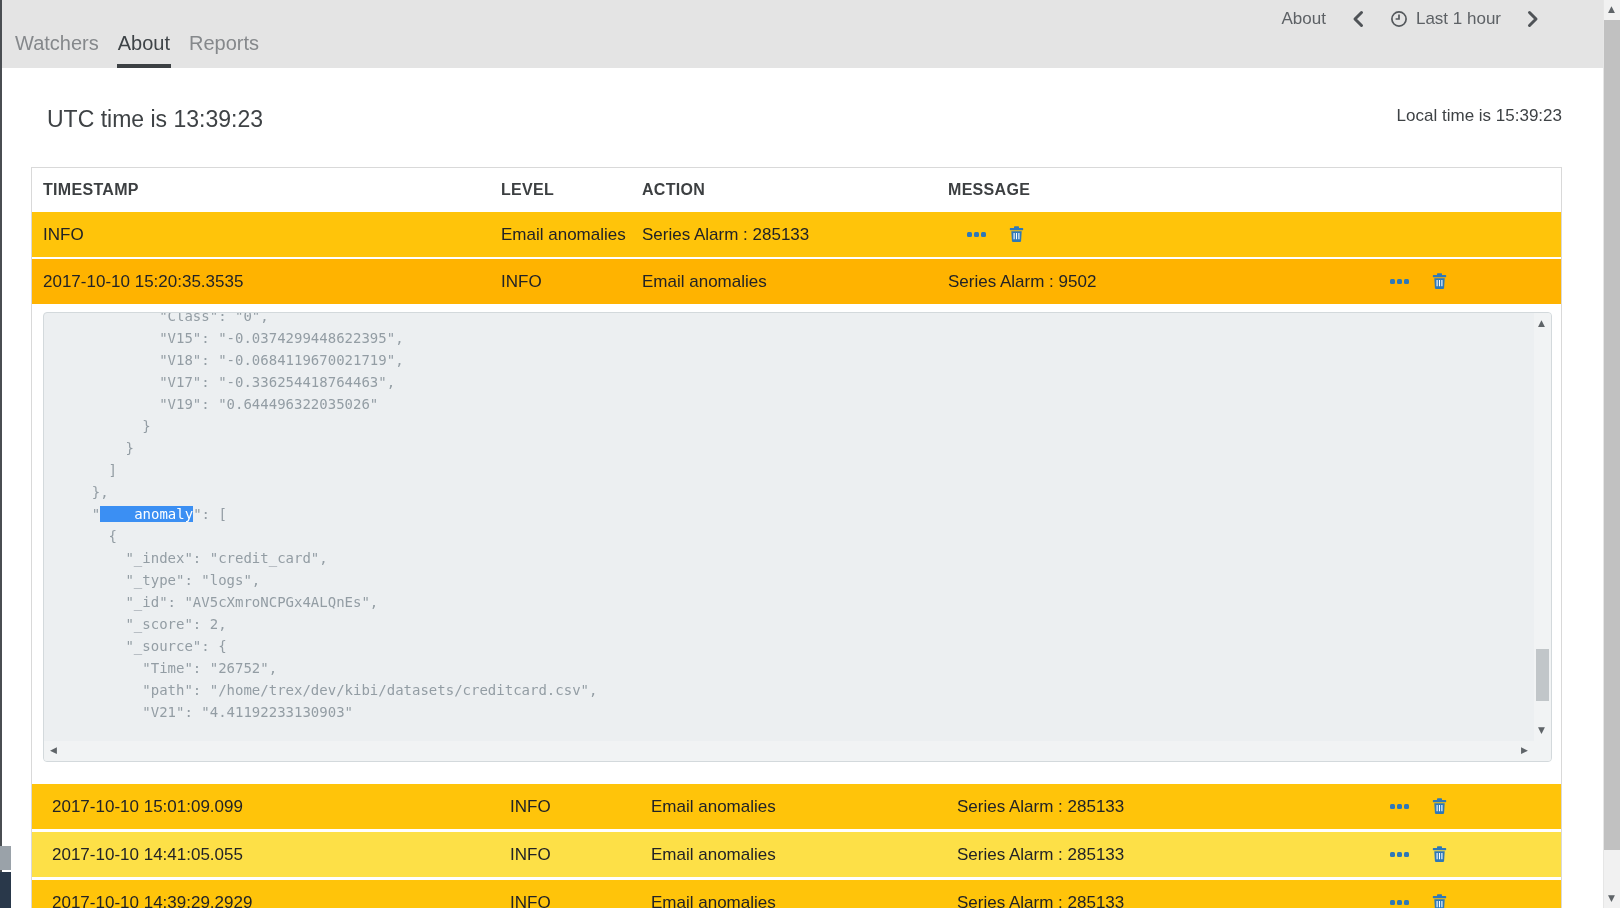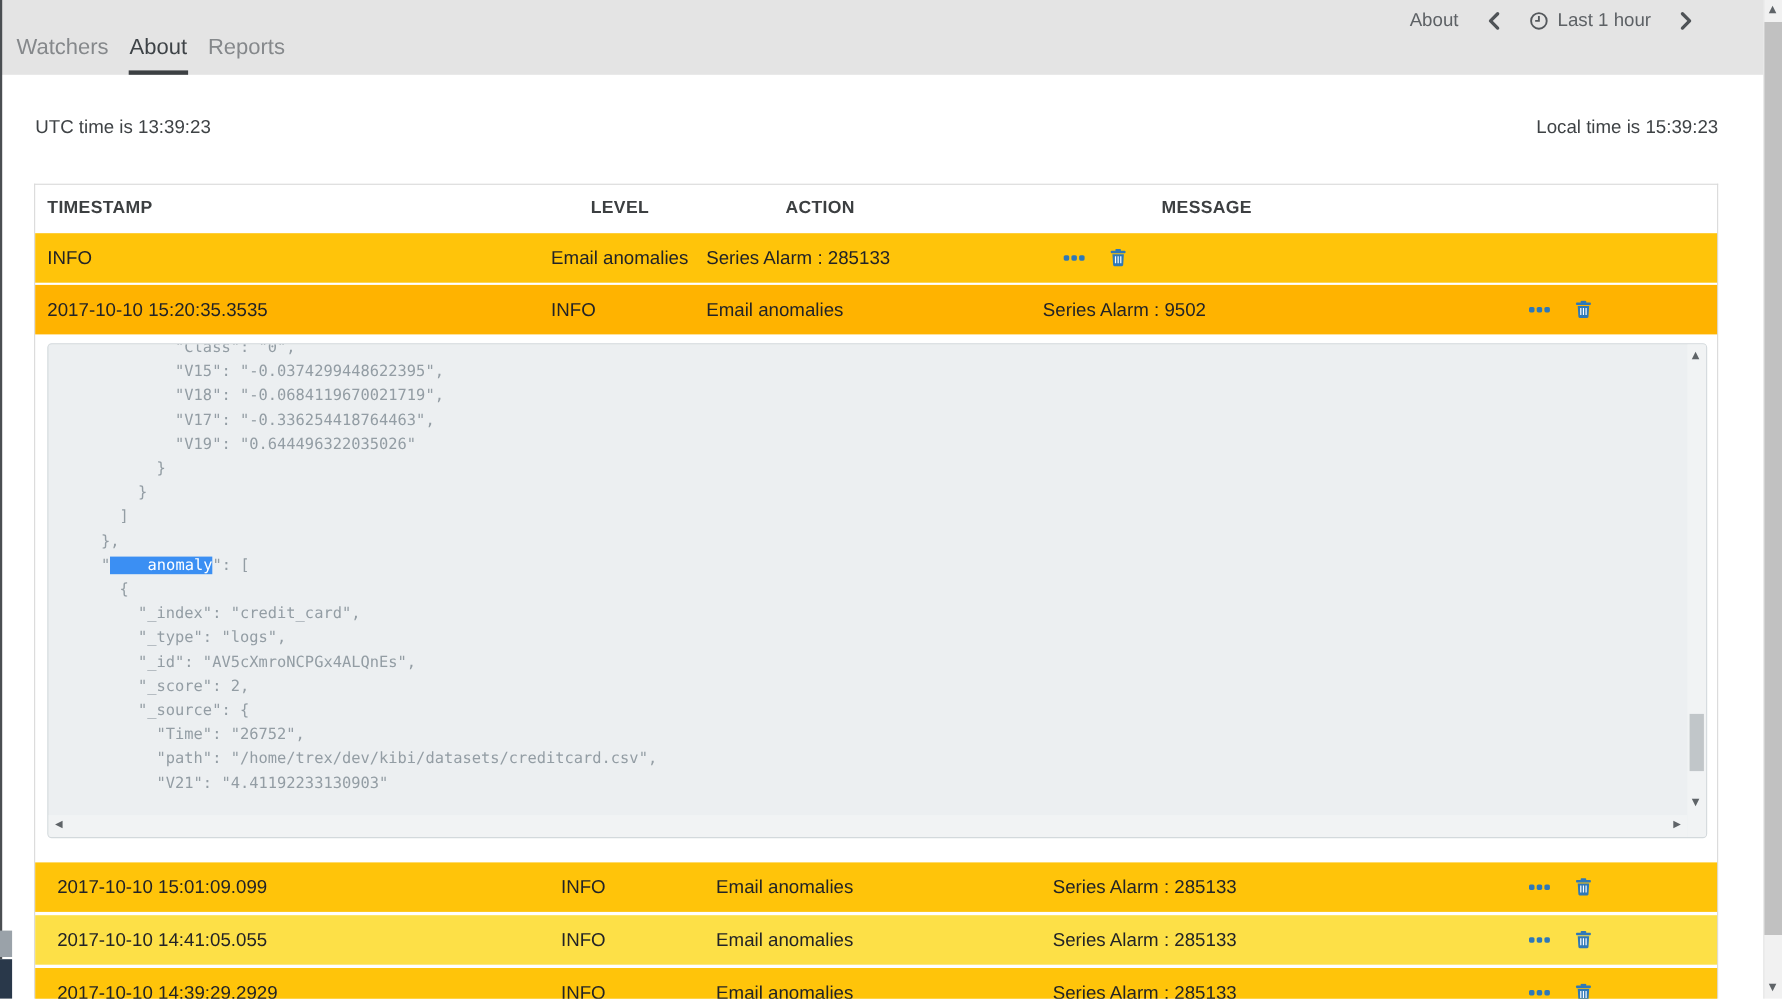--- a/index.html
+++ b/index.html
@@ -12,26 +12,26 @@
   .topbar{position:absolute;top:0;left:0;width:1620px;height:68px;background:#e4e4e4;}
   .topbar-right{position:absolute;top:0;right:79px;height:38px;display:flex;align-items:center;gap:24px;}
   .topbar-link{font-size:17px;color:#5d6165;cursor:pointer;background:none;border:none;padding:0;font-family:inherit;margin-left:38px;}
   .chev-btn{background:none;border:none;padding:0 2px;cursor:pointer;display:flex;align-items:center;}
   .timepicker{display:flex;align-items:center;gap:8px;background:none;border:none;padding:0;cursor:pointer;font-family:inherit;}
   .timepicker .tp-label{font-size:17px;color:#5d6165;}
   .tabs{position:absolute;left:14px;bottom:0;display:flex;gap:17px;}
   .tab{font-size:20px;color:#85888b;padding:0 1px 9px 1px;border-bottom:4px solid transparent;cursor:pointer;background:none;border-top:none;border-left:none;border-right:none;font-family:inherit;}
   .tab.active{color:#3e4347;border-bottom:4px solid #3c4043;}
   
-  .utc-time{position:absolute;top:106px;left:32px;font-size:17px;color:#3e4245;}
+  .utc-time{position:absolute;top:106px;left:47px;font-size:23px;color:#3e4245;}
   .local-time{position:absolute;top:106px;right:58px;font-size:17px;color:#3e4245;}
   
   .alarm-table{position:absolute;top:167px;left:31px;width:1531px;height:741px;box-sizing:border-box;
     border:1px solid #d9d9d9;border-bottom:none;background:#fff;}
-  .table-header{display:grid;grid-template-columns:458px 141px 306px 1fr 190px;height:44px;align-items:center;padding-left:11px;gap:36px;}
+  .table-header{display:grid;grid-template-columns:458px 141px 306px 1fr 190px;height:44px;align-items:center;padding-left:11px;}
   .table-header .col{font-size:16px;font-weight:bold;color:#3c3f41;letter-spacing:.3px;}
   .alarm-row{display:grid;grid-template-columns:458px 141px 306px 1fr 190px;height:45px;align-items:center;padding-left:11px;margin-bottom:2px;}
   .alarm-row .cell{font-size:17px;color:#222326;}
   .cell.actions{display:flex;align-items:center;gap:23px;padding-left:19px;box-sizing:border-box;}
   .icon-btn{background:none;border:none;padding:0;cursor:pointer;display:flex;align-items:center;}
   .icon-btn.ellipsis{gap:2px;}
   .dot{width:5px;height:5px;border-radius:1.5px;display:inline-block;}
   .rows-bottom{margin-top:22px;}
   .rows-bottom .alarm-row{margin-bottom:3px;padding-left:20px;}
   

